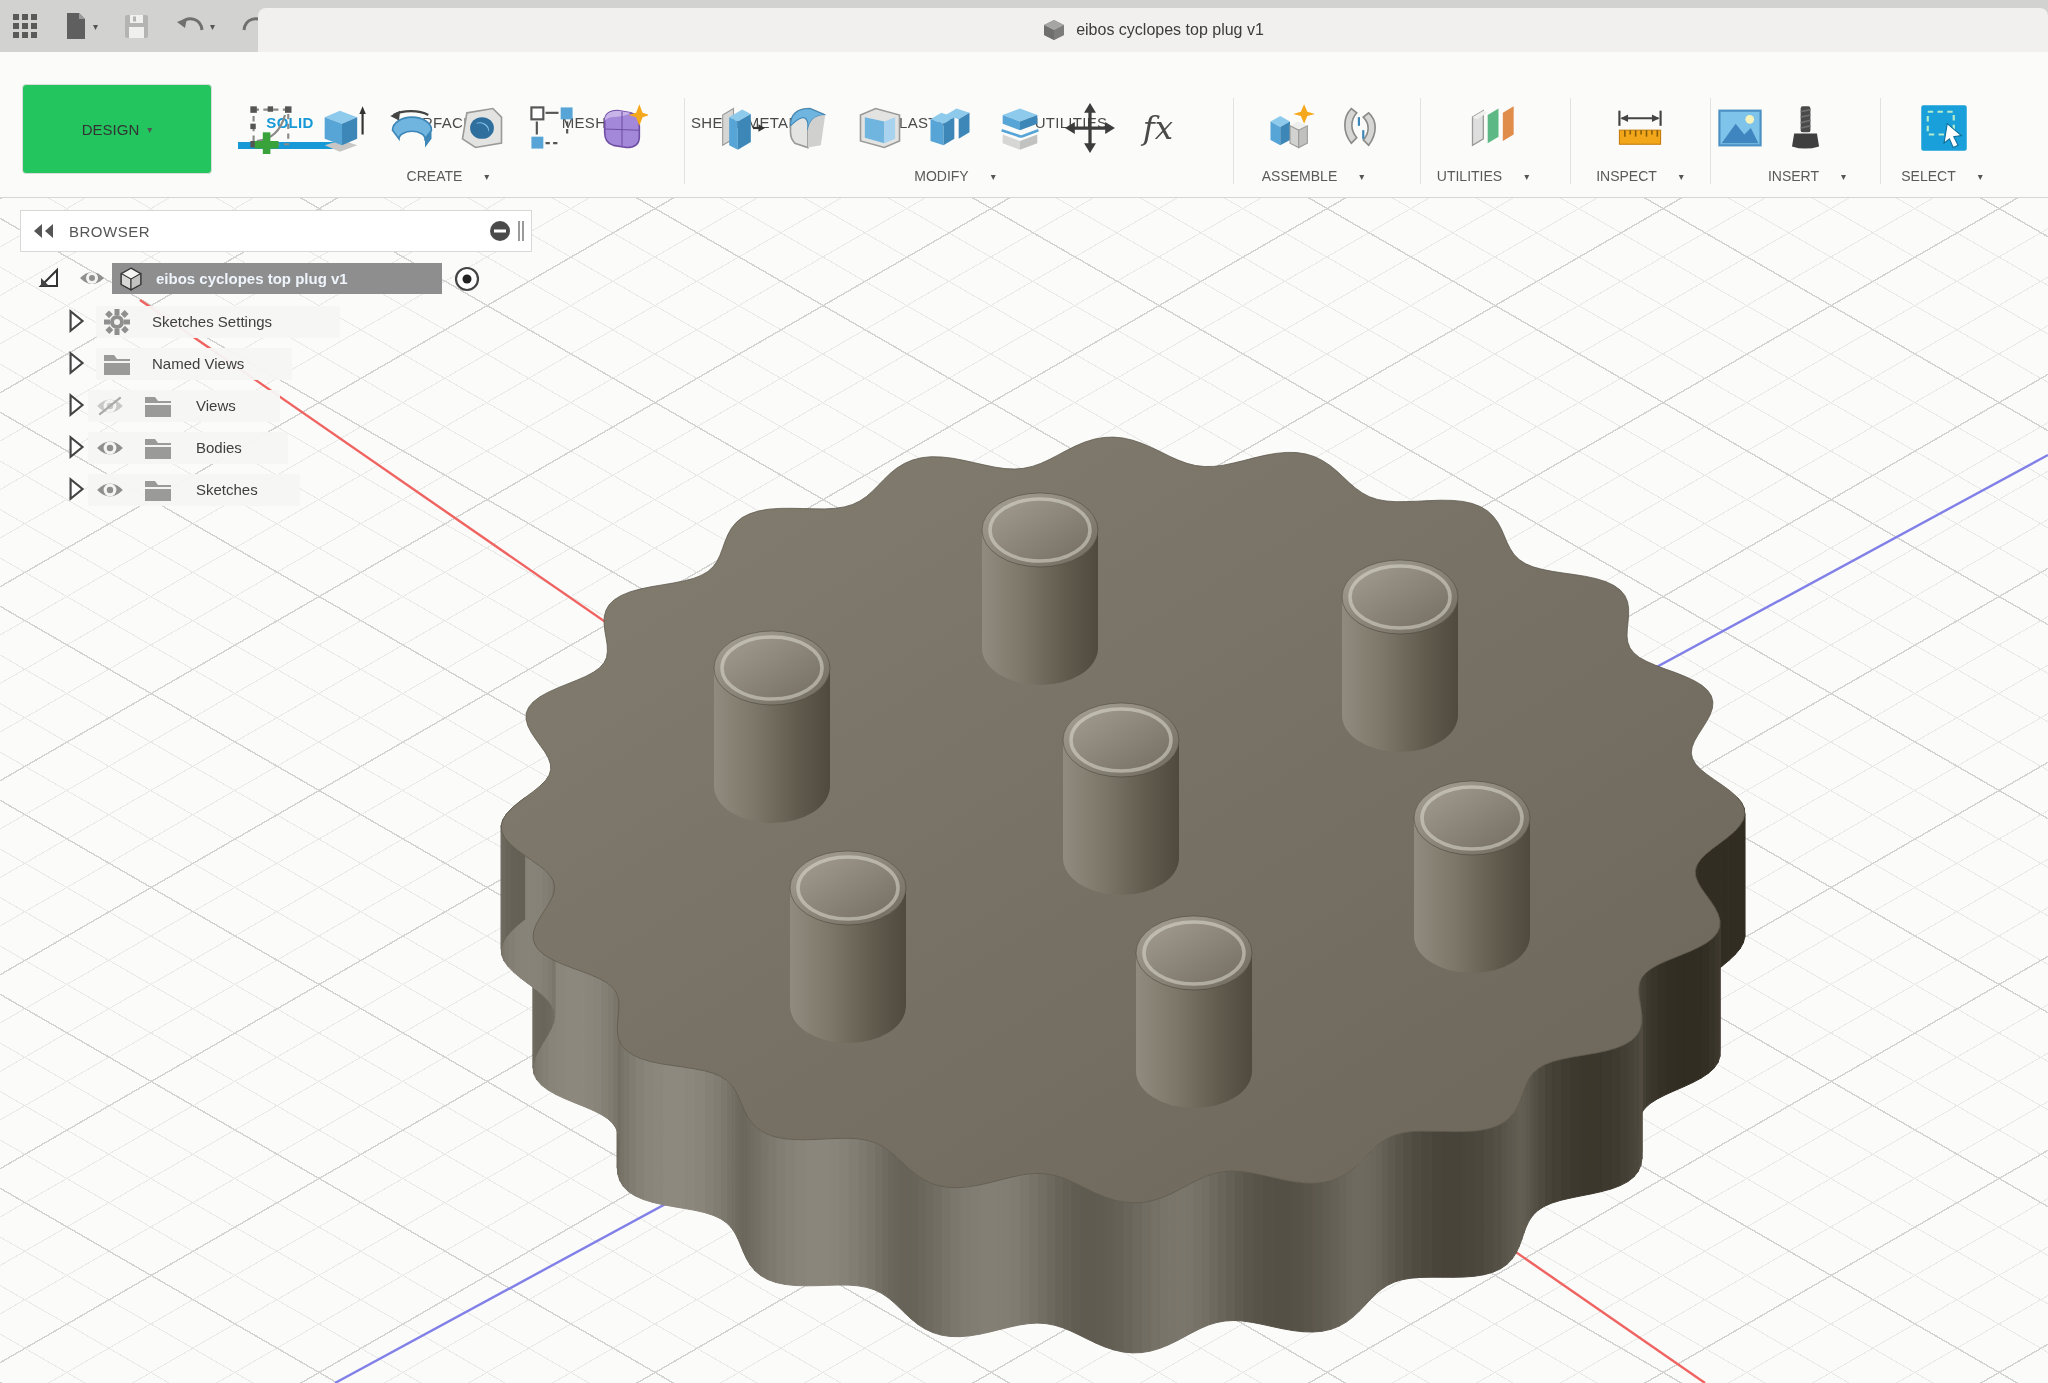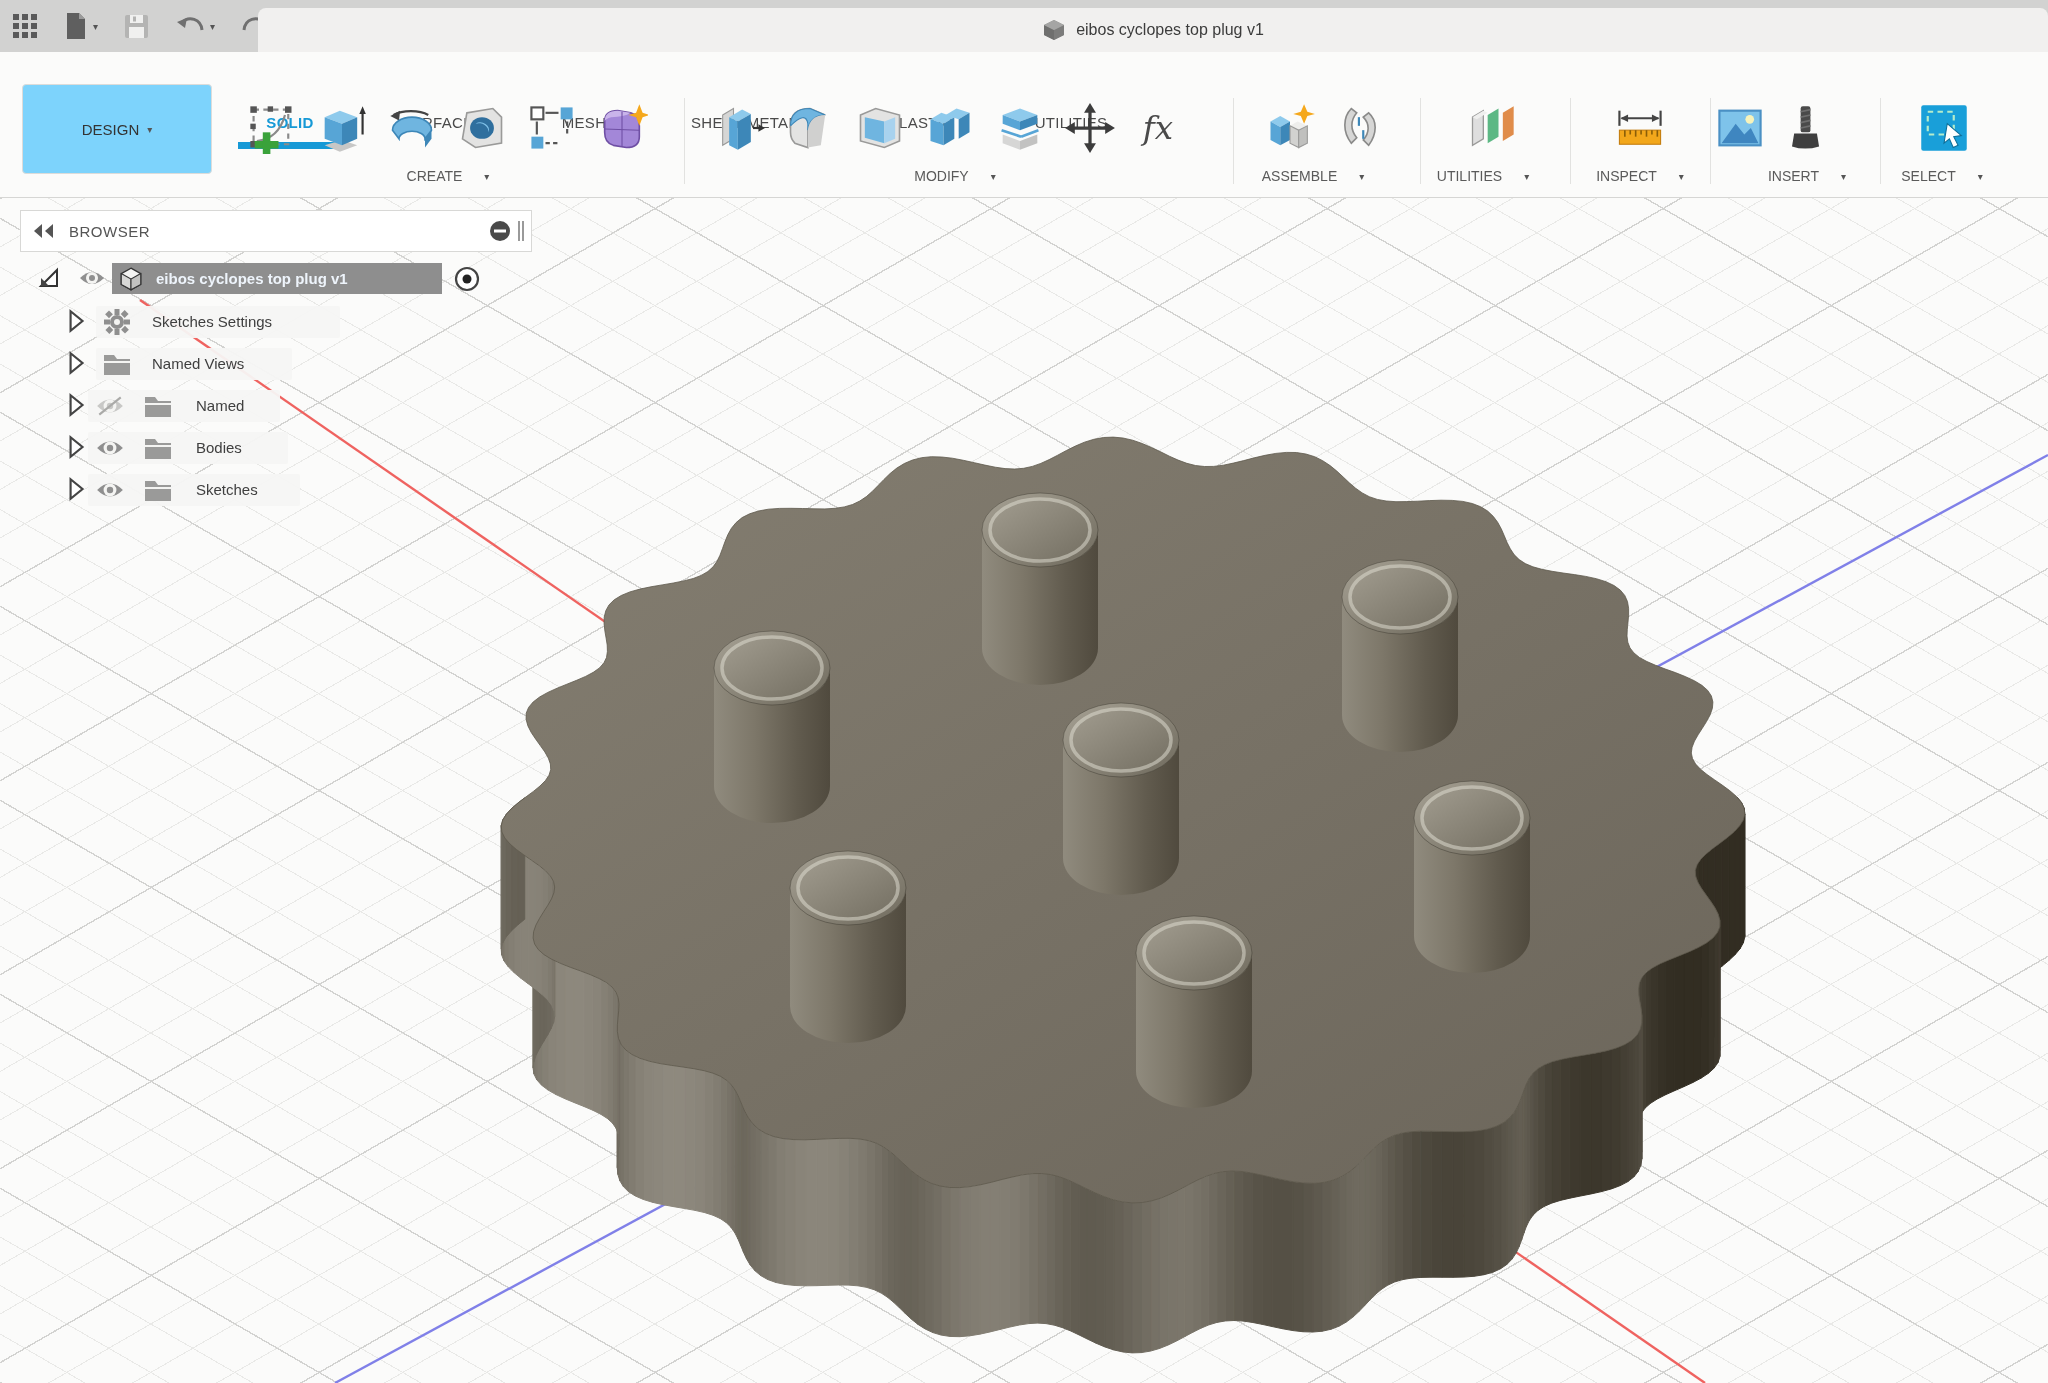--- a/index.html
+++ b/index.html
@@ -11,21 +11,21 @@
   .topbar-icons { position:absolute; left:0; top:0; height:52px; display:flex; align-items:center; gap:26px; padding-left:12px; }
   .tb-btn { display:flex; align-items:center; gap:5px; cursor:default; }
   .doc-tab { position:absolute; left:258px; top:8px; width:1790px; height:44px; background:#f1f0ef; border-radius:8px 8px 0 0; display:flex; align-items:center; justify-content:center; gap:10px; }
   .doc-title { font-size:16px; color:#3c3c3c; }
 
   
   .ribbon { position:absolute; left:0; top:52px; width:2048px; height:146px; background:#fbfbfa; border-bottom:1px solid #d6d6d4; }
   .rtab { position:absolute; top:62px; transform:translateX(-50%); font-size:15px; color:#4a4a4a; letter-spacing:.3px; cursor:default; white-space:nowrap; }
   .rtab.active { color:#1699d6; font-weight:bold; }
   .tab-underline { position:absolute; left:238px; top:90px; width:104px; height:7px; background:#1699d6; }
-  .design-btn { position:absolute; left:22px; top:32px; width:190px; height:90px; background:#7dd3fc; border:1px solid #dcdcda; border-radius:4px; display:flex; align-items:center; justify-content:center; gap:8px; font-size:15px; color:#333; }
+  .design-btn { position:absolute; left:22px; top:32px; width:190px; height:90px; background:#22c55e; border:1px solid #dcdcda; border-radius:4px; display:flex; align-items:center; justify-content:center; gap:8px; font-size:15px; color:#333; }
   .tool-group { position:absolute; top:44px; display:flex; gap:12px; }
   .tool { width:58px; height:64px; display:flex; align-items:center; justify-content:center; }
   .group-label { position:absolute; top:116px; transform:translateX(-50%); font-size:14px; color:#5a5a5a; white-space:nowrap; display:flex; gap:22px; align-items:center; }
   .sep { position:absolute; top:46px; width:1px; height:86px; background:#e2e2e0; }
   .caret { font-size:10px; color:#555; }
 
   
   .viewport { position:absolute; left:0; top:198px; width:2048px; height:1185px; overflow:hidden;
     background-color:#fbfbfa;
     background-image:
@@ -719,21 +719,21 @@
   <svg class="abs" style="left:95px; top:395px" width="30" height="22" viewBox="0 0 28 20">
       <path d="M2 10 Q14 -2 26 10 Q14 22 2 10 Z" fill="#c8c8c6"></path>
       <circle cx="14" cy="10" r="6" fill="#f4f4f2"></circle>
       <circle cx="14" cy="10" r="3" fill="#c8c8c6"></circle>
       <line x1="4" y1="18" x2="24" y2="2" stroke="#aaaaa8" stroke-width="2"></line>
     </svg>
   <svg class="abs" style="left:143px; top:393px" width="30" height="26" viewBox="0 0 30 26">
       <path d="M2 4 L12 4 L15 8 L28 8 L28 24 L2 24 Z" fill="#9a9a99"></path>
       <rect x="2" y="10" width="26" height="2" fill="#f4f4f2"></rect>
     </svg>
-  <span class="abs tree-label" style="left:196px; top:397px">Named</span>
+  <span class="abs tree-label" style="left:196px; top:397px">Views</span>
 
   <div class="pill" style="left:88px; top:432px; width:200px; height:32px"></div>
   <svg class="abs" style="left:64px; top:434px" width="24" height="26" viewBox="0 0 20 24">
       <polygon points="5,3 16,12 5,21" fill="#fff" stroke="#444" stroke-width="2"></polygon>
     </svg>
   <svg class="abs" style="left:95px; top:437px" width="30" height="22" viewBox="0 0 28 20">
       <path d="M2 10 Q14 -2 26 10 Q14 22 2 10 Z" fill="#8f8f8f"></path>
       <circle cx="14" cy="10" r="6" fill="#f4f4f2"></circle>
       <circle cx="14" cy="10" r="3" fill="#8f8f8f"></circle>
     </svg>

